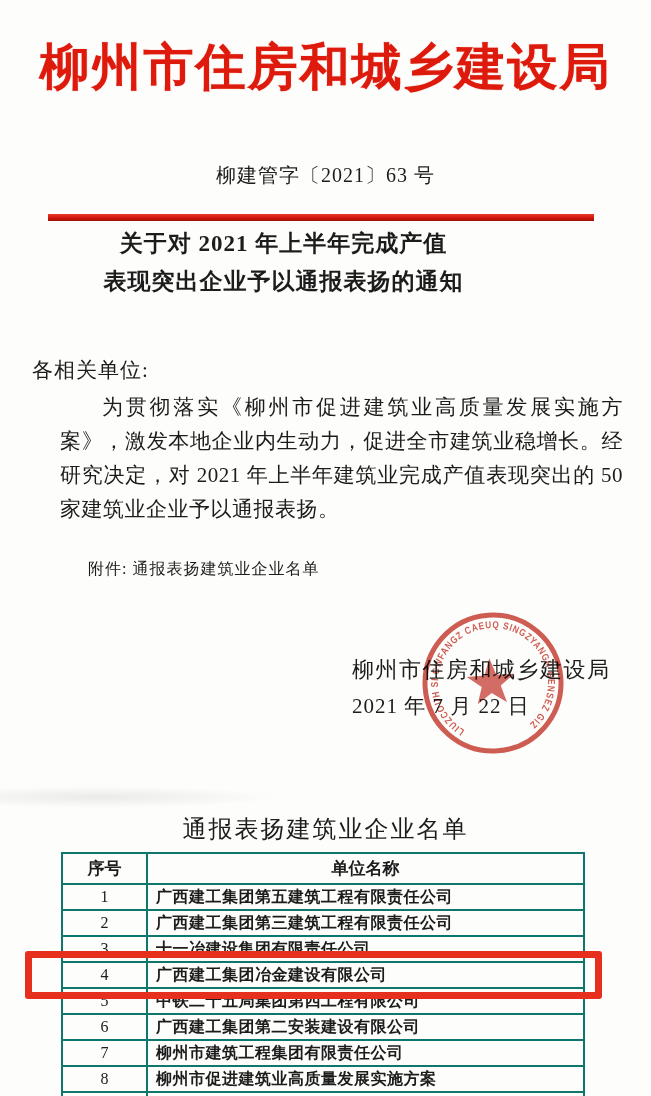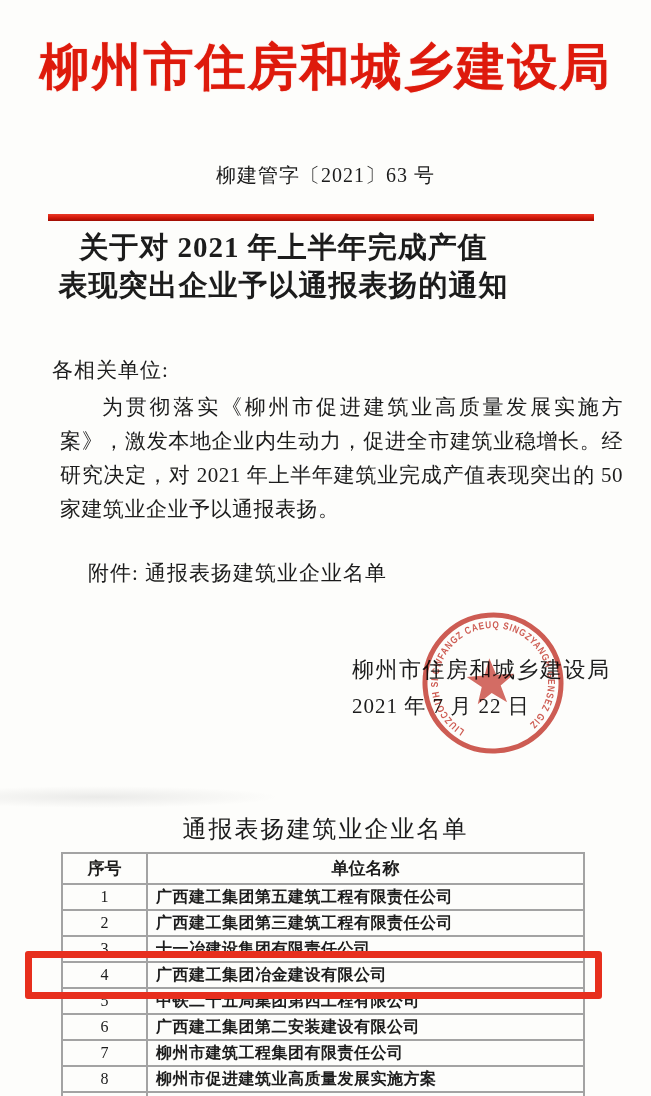--- a/index.html
+++ b/index.html
@@ -26,37 +26,37 @@
     position:absolute;top:162px;left:0;width:651px;
     text-align:center;font-size:20px;letter-spacing:1px;
   }
   .red-rule{
     position:absolute;top:214px;left:48px;width:546px;height:7px;
     background:linear-gradient(180deg,#ea3a28 0%,#d21708 55%,#9c0e04 100%);
   }
   
   .notice-title{
     position:absolute;left:0;width:567px;text-align:center;
-    font-size:29px;font-weight:bold;letter-spacing:1px;white-space:nowrap;
+    font-size:23px;font-weight:bold;letter-spacing:1px;white-space:nowrap;
   }
   .notice-title.line1{top:228px;}
   .notice-title.line2{top:266px;}
   
   .salutation{
-    position:absolute;top:356px;left:52px;
+    position:absolute;top:356px;left:32px;
     font-size:21px;letter-spacing:1px;
   }
   .body-par{
     position:absolute;top:390px;left:60px;width:563px;margin:0;
     font-size:21px;line-height:34px;letter-spacing:.5px;
     text-align:justify;text-indent:2em;
   }
   .attachment-note{
     position:absolute;top:559px;left:46px;padding-left:42px;
-    font-size:21px;letter-spacing:1px;
+    font-size:16px;letter-spacing:1px;
   }
   
   .sig-org{
     position:absolute;top:655px;left:352px;width:238px;
     text-align:center;font-size:22px;letter-spacing:1.5px;white-space:nowrap;
   }
   .sig-date{
     position:absolute;top:692px;left:352px;width:238px;
     text-align:left;font-size:21px;letter-spacing:1px;white-space:nowrap;
   }
@@ -75,21 +75,21 @@
   .table-title{
     position:absolute;top:813px;left:0;width:651px;
     text-align:center;font-size:24px;font-weight:normal;letter-spacing:2px;
   }
   table.roster{
     position:absolute;top:852px;left:61px;width:524px;
     border-collapse:collapse;table-layout:fixed;
     background:transparent;
   }
   table.roster th,table.roster td{
-    border:2px solid #a3a3a3;overflow:hidden;white-space:nowrap;
+    border:2px solid #0f766e;overflow:hidden;white-space:nowrap;
   }
   table.roster col.c-no{width:85px;}
   table.roster th{height:27px;font-size:17px;font-weight:bold;text-align:center;}
   table.roster td{height:22px;font-size:16px;}
   td.cell-no{text-align:center;font-family:"Liberation Serif","DejaVu Serif",serif;}
   td.cell-name{font-weight:700;padding-left:8px;font-size:16.5px;letter-spacing:.5px;border-radius:12px;}
   
   .highlight-box{
     position:absolute;left:25px;top:951px;width:577px;height:48px;
     box-sizing:border-box;border:7px solid #e72f1d;border-radius:3px;

